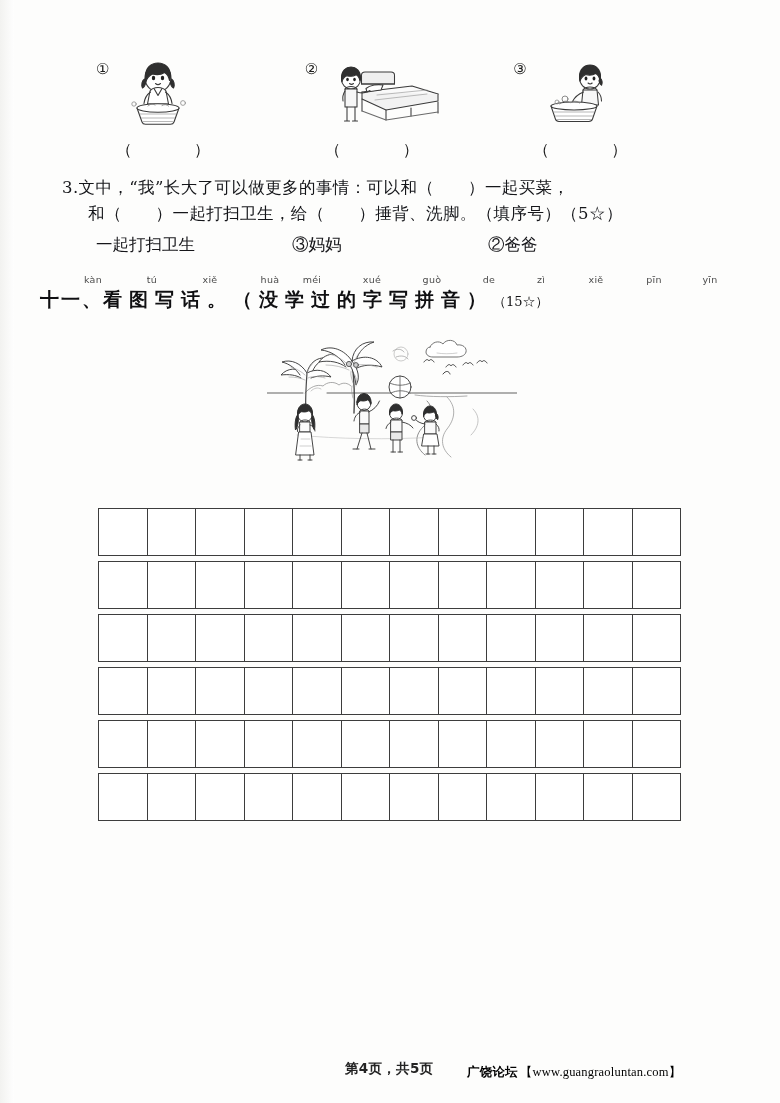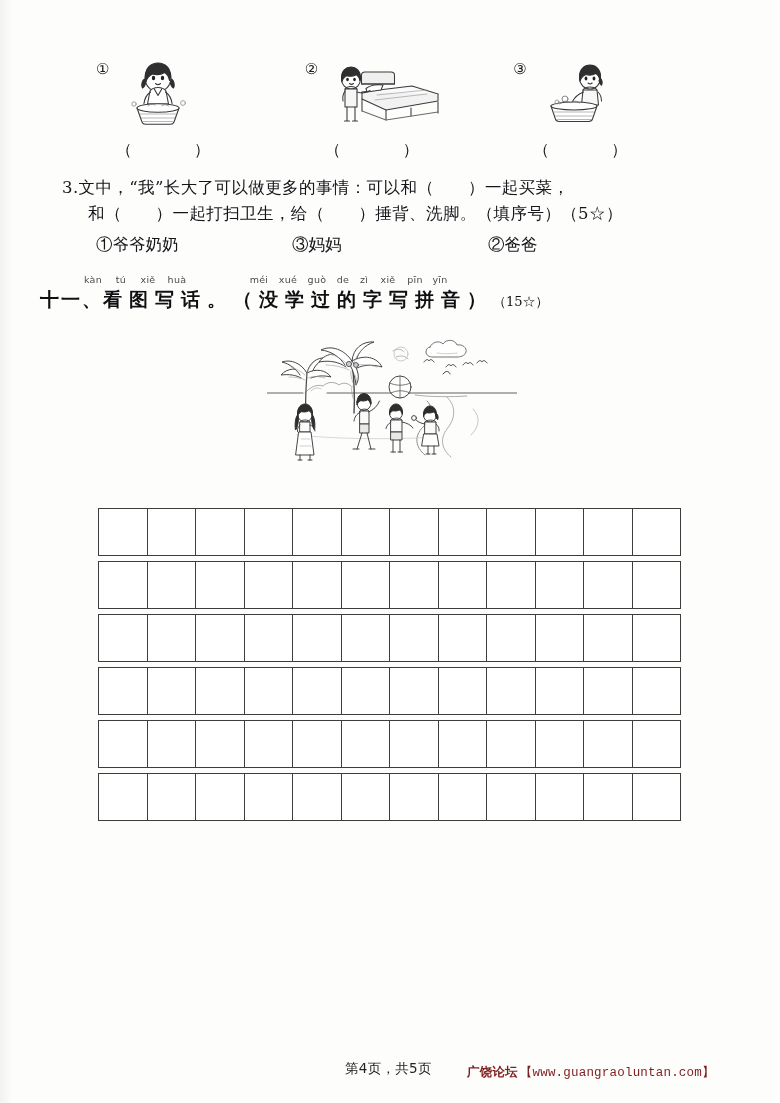--- a/index.html
+++ b/index.html
@@ -118,21 +118,21 @@
   }
   .pinyin-row {
     display: flex;
     font-size: 9.5px;
     color: #4b4b4b;
     letter-spacing: .3px;
     font-family: "DejaVu Sans", "Liberation Sans", sans-serif;
     height: 13px;
     padding-left: 38px;
   }
-  .py-group { display: flex; }
+  .py-group { display: flex; gap: 31px; }
   .py-syl {
     display: inline-block;
     text-align: center;
   }
   .py-gap { width: 52px; }
   .section-title {
     font-family: "DejaVu Serif", "Liberation Serif", serif;
     font-size: 19px;
     font-weight: 700;
     letter-spacing: 7px;
@@ -196,32 +196,32 @@
     bottom: 10px;
     width: 100%;
     height: 36px;
   }
   .page-num {
     position: absolute;
     left: 345px;
     top: 3px;
     font-family: "DejaVu Sans", "Liberation Sans", sans-serif;
     font-size: 13.5px;
-    font-weight: 400;
+    font-weight: 700;
     color: #242424;
     letter-spacing: .3px;
     text-align: right;
   }
   .watermark {
     position: absolute;
     left: 467px;
     top: 7px;
-    font-family: Liberation Mono, monospace;
+    font-family: Liberation Serif, serif;
     font-size: 12.5px;
-    color: #7f1d1d;
+    color: #000000;
     letter-spacing: .2px;
     white-space: nowrap;
   }
   .watermark .brand { font-weight: 700; margin-right: 2px; }
 </style>
 </head>
 <body>
 
 <div class="page">
   <div class="scan-edge"></div>
@@ -347,21 +347,21 @@
           <div class="pic-answer">（　　）</div>
         </div>
 
       </div>
     </div>
 
     <div class="q-block">
       <div class="qline">3.文中，“我”长大了可以做更多的事情：可以和（　　）一起买菜，</div>
       <div class="qline q-indent">和（　　）一起打扫卫生，给（　　）捶背、洗脚。（填序号）（5☆）</div>
       <div class="opt-row">
-        <span class="opt-item">①爷爷奶奶</span>
+        <span class="opt-item">一起打扫卫生</span>
         <span class="opt-item">③妈妈</span>
         <span class="opt-item">②爸爸</span>
       </div>
     </div>
 
     <div class="section">
       <div class="pinyin-row">
         <span class="py-group">
           <span class="py-syl" style="width:30px">kàn</span>
           <span class="py-syl" style="width:26px">tú</span>

